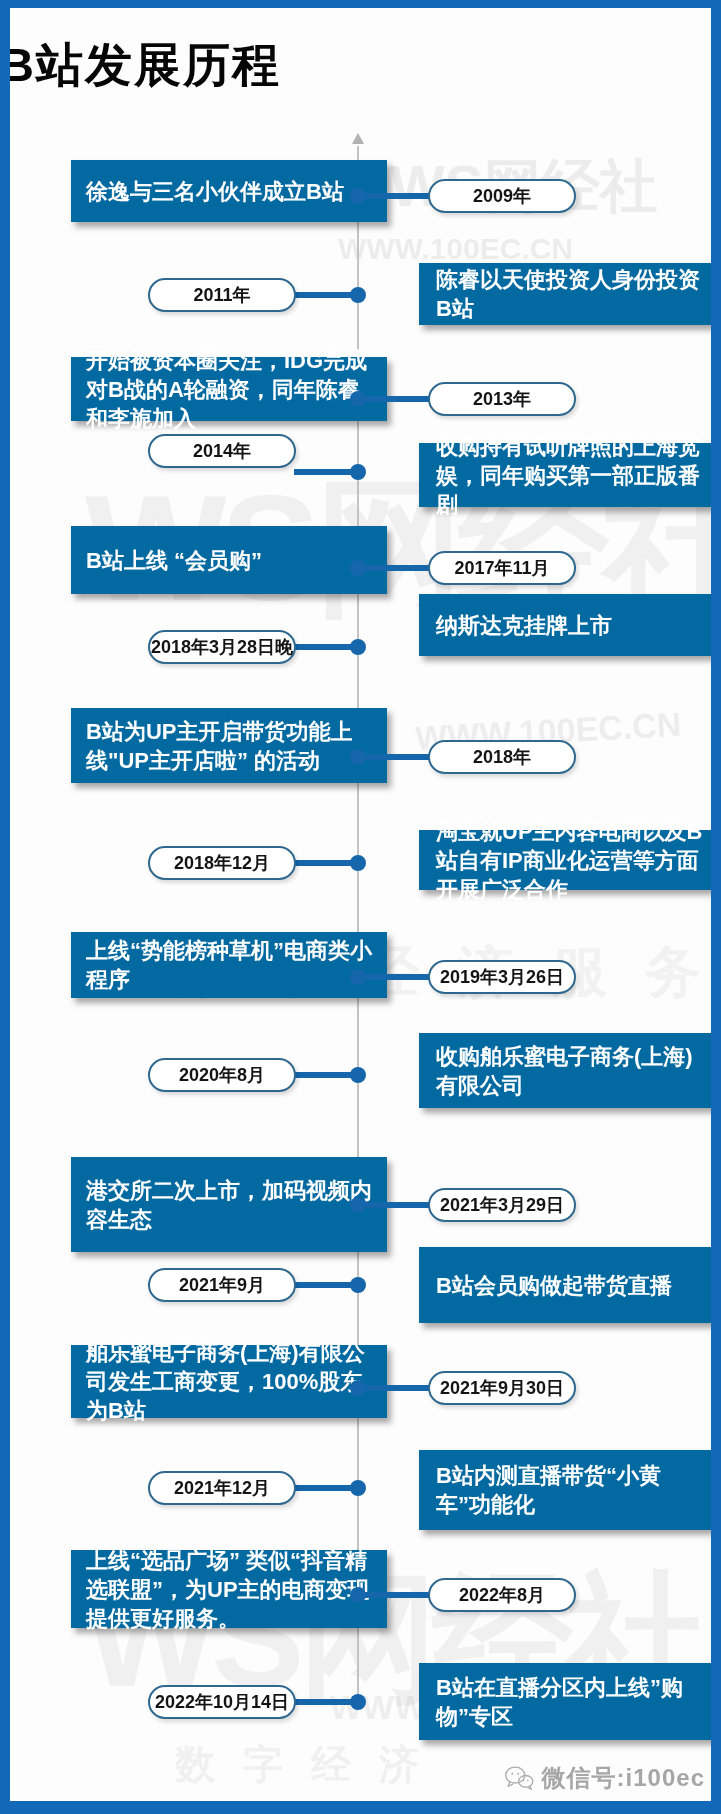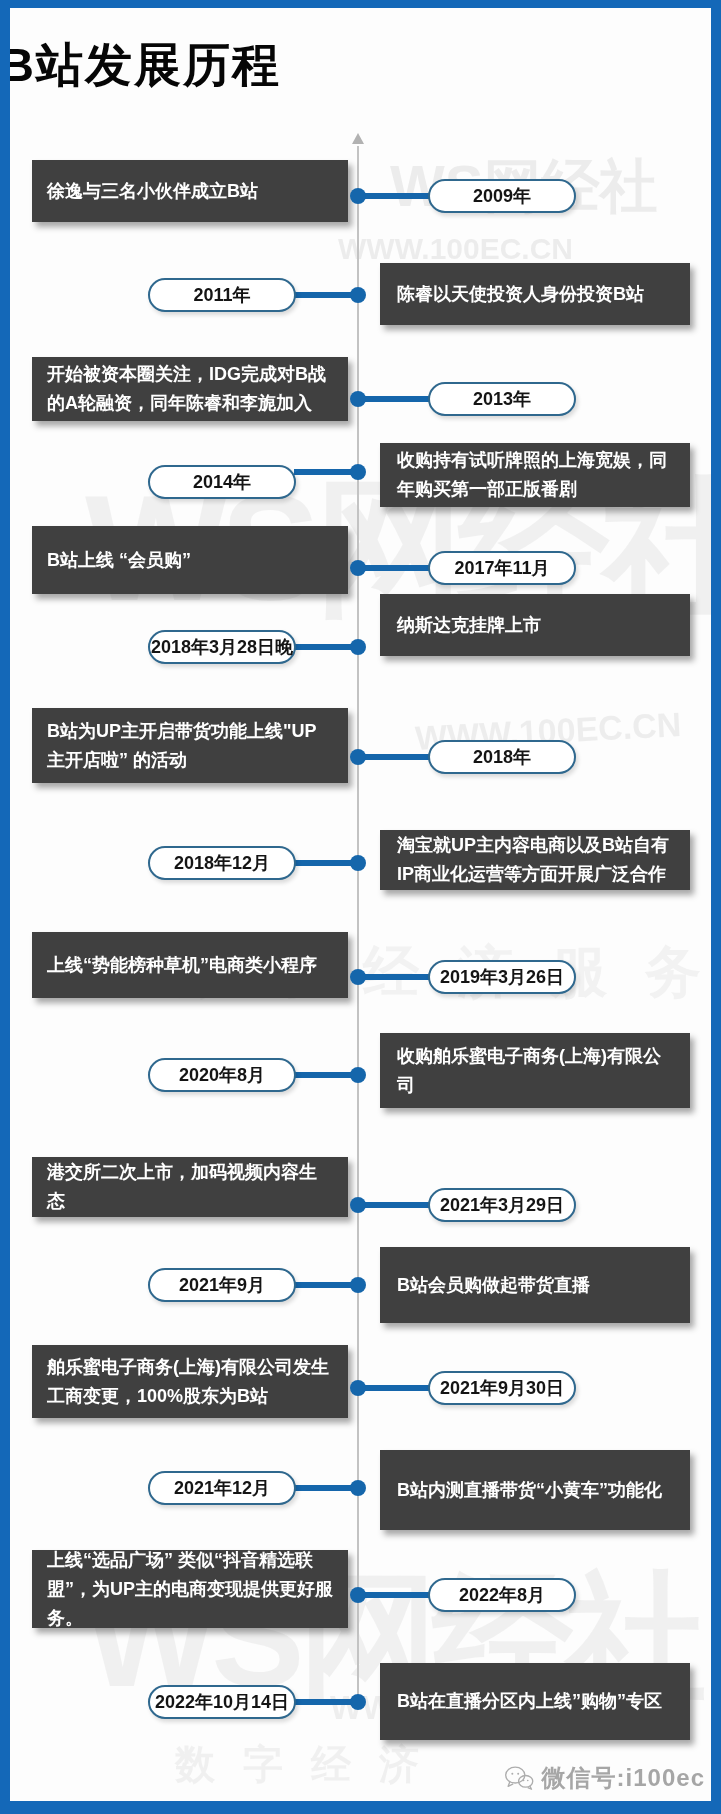--- a/index.html
+++ b/index.html
@@ -28,23 +28,24 @@
   
   .vline { position:absolute; left:357px; top:146px; width:2px; height:1558px; background:#c3c3c3; z-index:0; }
   .varrow {
     position:absolute; left:352px; top:133px; width:0; height:0; z-index:0;
     border-left:6px solid transparent; border-right:6px solid transparent;
     border-bottom:11px solid #b2b2b2;
   }
   .item { display:contents; }
   .box {
     position:absolute; box-sizing:border-box; z-index:1;
-    background:#404040; color:#ffffff; display:flex; align-items:center;
-    font-size:18px; font-weight:600; line-height:29px;
+    background:#0369a1; color:#ffffff; display:flex; align-items:center;
+    font-size:22px; font-weight:600; line-height:29px;
     box-shadow:4px 5px 6px rgba(40,40,40,.40);
+    margin-left:39px;
   }
   .box.l { left:32px;  width:316px; padding:0 15px; }
   .box.r { left:380px; width:310px; padding:0 17px; }
   .pill {
     position:absolute; box-sizing:border-box; z-index:2;
     width:148px; height:34px; background:#ffffff;
     border:2px solid #2f688e; border-radius:17px;
     display:flex; align-items:center; justify-content:center;
     font-size:18px; font-weight:700; color:#141414;
     box-shadow:2px 3px 4px rgba(0,0,0,.14); white-space:nowrap;
@@ -98,21 +99,21 @@
   
   <div class="item">
     <div class="box l" style="top:357px;height:64px">开始被资本圈关注，IDG完成对B战的A轮融资，同年陈睿和李旎加入</div>
     <div class="dot" style="top:391px"></div>
     <div class="conn" style="left:358px;top:396px;width:72px"></div>
     <div class="pill r" style="top:382px">2013年</div>
   </div>
 
   
   <div class="item">
-    <div class="pill l" style="top:465px">2014年</div>
+    <div class="pill l" style="top:434px">2014年</div>
     <div class="conn" style="left:294px;top:469px;width:64px"></div>
     <div class="dot" style="top:464px"></div>
     <div class="box r" style="top:443px;height:64px">收购持有试听牌照的上海宽娱，同年购买第一部正版番剧</div>
   </div>
 
   
   <div class="item">
     <div class="box l" style="top:526px;height:68px">B站上线 “会员购”</div>
     <div class="dot" style="top:560px"></div>
     <div class="conn" style="left:358px;top:565px;width:72px"></div>
@@ -154,21 +155,21 @@
   
   <div class="item">
     <div class="pill l" style="top:1058px">2020年8月</div>
     <div class="conn" style="left:294px;top:1072px;width:64px"></div>
     <div class="dot" style="top:1067px"></div>
     <div class="box r" style="top:1033px;height:75px">收购舶乐蜜电子商务(上海)有限公司</div>
   </div>
 
   
   <div class="item">
-    <div class="box l" style="top:1157px;height:60px;font-weight:700">港交所二次上市，加码视频内容生态</div>
+    <div class="box l" style="top:1157px;height:95px;font-weight:700">港交所二次上市，加码视频内容生态</div>
     <div class="dot" style="top:1197px"></div>
     <div class="conn" style="left:358px;top:1202px;width:72px"></div>
     <div class="pill r" style="top:1188px">2021年3月29日</div>
   </div>
 
   
   <div class="item">
     <div class="pill l" style="top:1268px">2021年9月</div>
     <div class="conn" style="left:294px;top:1282px;width:64px"></div>
     <div class="dot" style="top:1277px"></div>

